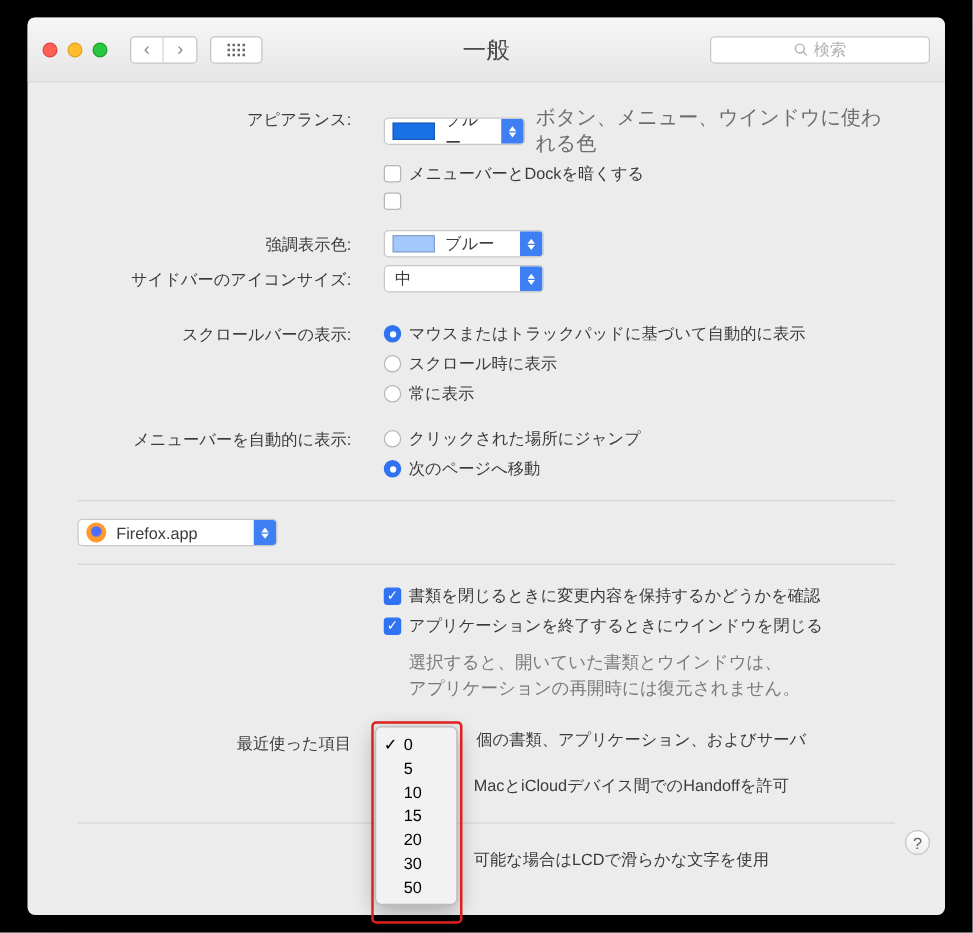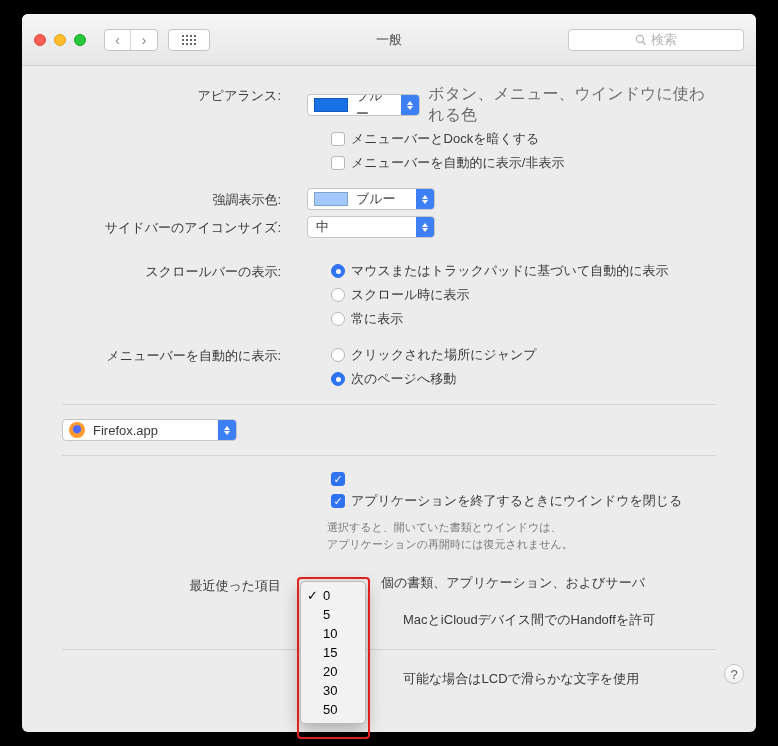--- a/index.html
+++ b/index.html
@@ -72,21 +72,21 @@
       display: grid;
       grid-template-columns: repeat(4, 2px);
       grid-template-rows: repeat(3, 2px);
       gap: 2px;
     }
     .grid-icon span { background: #666; }
     .title {
       position: absolute;
       left: 50%;
       transform: translateX(-50%);
-      font-size: 13px;
+      font-size: 19px;
       color: #4a4a4a;
     }
     .search {
       margin-left: auto;
       width: 176px;
       height: 22px;
       border: 1px solid #c9c9c9;
       border-radius: 4px;
       background: #fff;
       display: flex;
@@ -145,25 +145,25 @@
     .sel .arrows::before, .sel .arrows::after {
       content: "";
       border-left: 3px solid transparent;
       border-right: 3px solid transparent;
     }
     .sel .arrows::before { border-bottom: 4px solid #fff; }
     .sel .arrows::after { border-top: 4px solid #fff; }
     .sel.w-appearance { width: 128px; }
     .sel.w-highlight { width: 128px; }
     .sel.w-sidebar { width: 128px; }
-    .sel.w-browser { width: 175px; }
+    .sel.w-browser { width: 160px; }
 
     .subtext { color: #6d6d6d; font-size: 16px; }
 
-    .cb-row, .rd-row { display: flex; align-items: center; gap: 6px; padding: 2px 0; margin-left: 24px; }
+    .cb-row, .rd-row { display: flex; align-items: center; gap: 6px; padding: 2px 0; }
     .cb {
       width: 14px; height: 14px;
       border: 1px solid #b6b6b6;
       border-radius: 3px;
       background: #fff;
       display: inline-flex;
       align-items: center;
       justify-content: center;
       flex-shrink: 0;
     }
@@ -188,21 +188,21 @@
     .rd.checked::after {
       content: "";
       width: 5px; height: 5px;
       border-radius: 50%;
       background: #fff;
     }
     .hr { border-top: 1px solid #d5d5d5; margin: 14px 0; }
     .gap { height: 8px; }
 
     .note {
-      font-size: 11px;
+      font-size: 14px;
       color: #7a7a7a;
       padding-left: 20px;
       margin-top: 5px;
       line-height: 1.5;
     }
 
     .ff-icon {
       width: 16px; height: 16px;
       border-radius: 50%;
       background: radial-gradient(circle at 50% 45%, #4d6cff 0 30%, #ff9a2e 40% 70%, #ff4a1c 100%);
@@ -312,21 +312,20 @@
             <span class="arrows"></span>
           </div>
           <span class="subtext">ボタン、メニュー、ウインドウに使われる色</span>
         </div>
         <div class="cb-row">
           <span class="cb"></span>
           <span>メニューバーとDockを暗くする</span>
         </div>
         <div class="cb-row">
           <span class="cb"></span>
-          <span>メニューバーを自動的に表示/非表示</span>
         </div>
       </div>
     </div>
 
     <div class="gap"></div>
 
     <div class="row">
       <div class="label-col">強調表示色:</div>
       <div class="field-col">
         <div class="sel w-highlight">
@@ -396,20 +395,21 @@
       </div>
     </div>
 
     <div class="hr"></div>
 
     <div class="row">
       <div class="label-col"></div>
       <div class="field-col">
         <div class="cb-row">
             <span class="cb checked"></span>
+            <span>書類を閉じるときに変更内容を保持するかどうかを確認</span>
           </div>
         <div class="cb-row">
             <span class="cb checked"></span>
             <span>アプリケーションを終了するときにウインドウを閉じる</span>
           </div>
         <div class="note">
           <span>選択すると、開いていた書類とウインドウは、</span><br>
           <span>アプリケーションの再開時には復元されません。</span>
         </div>
       </div>

